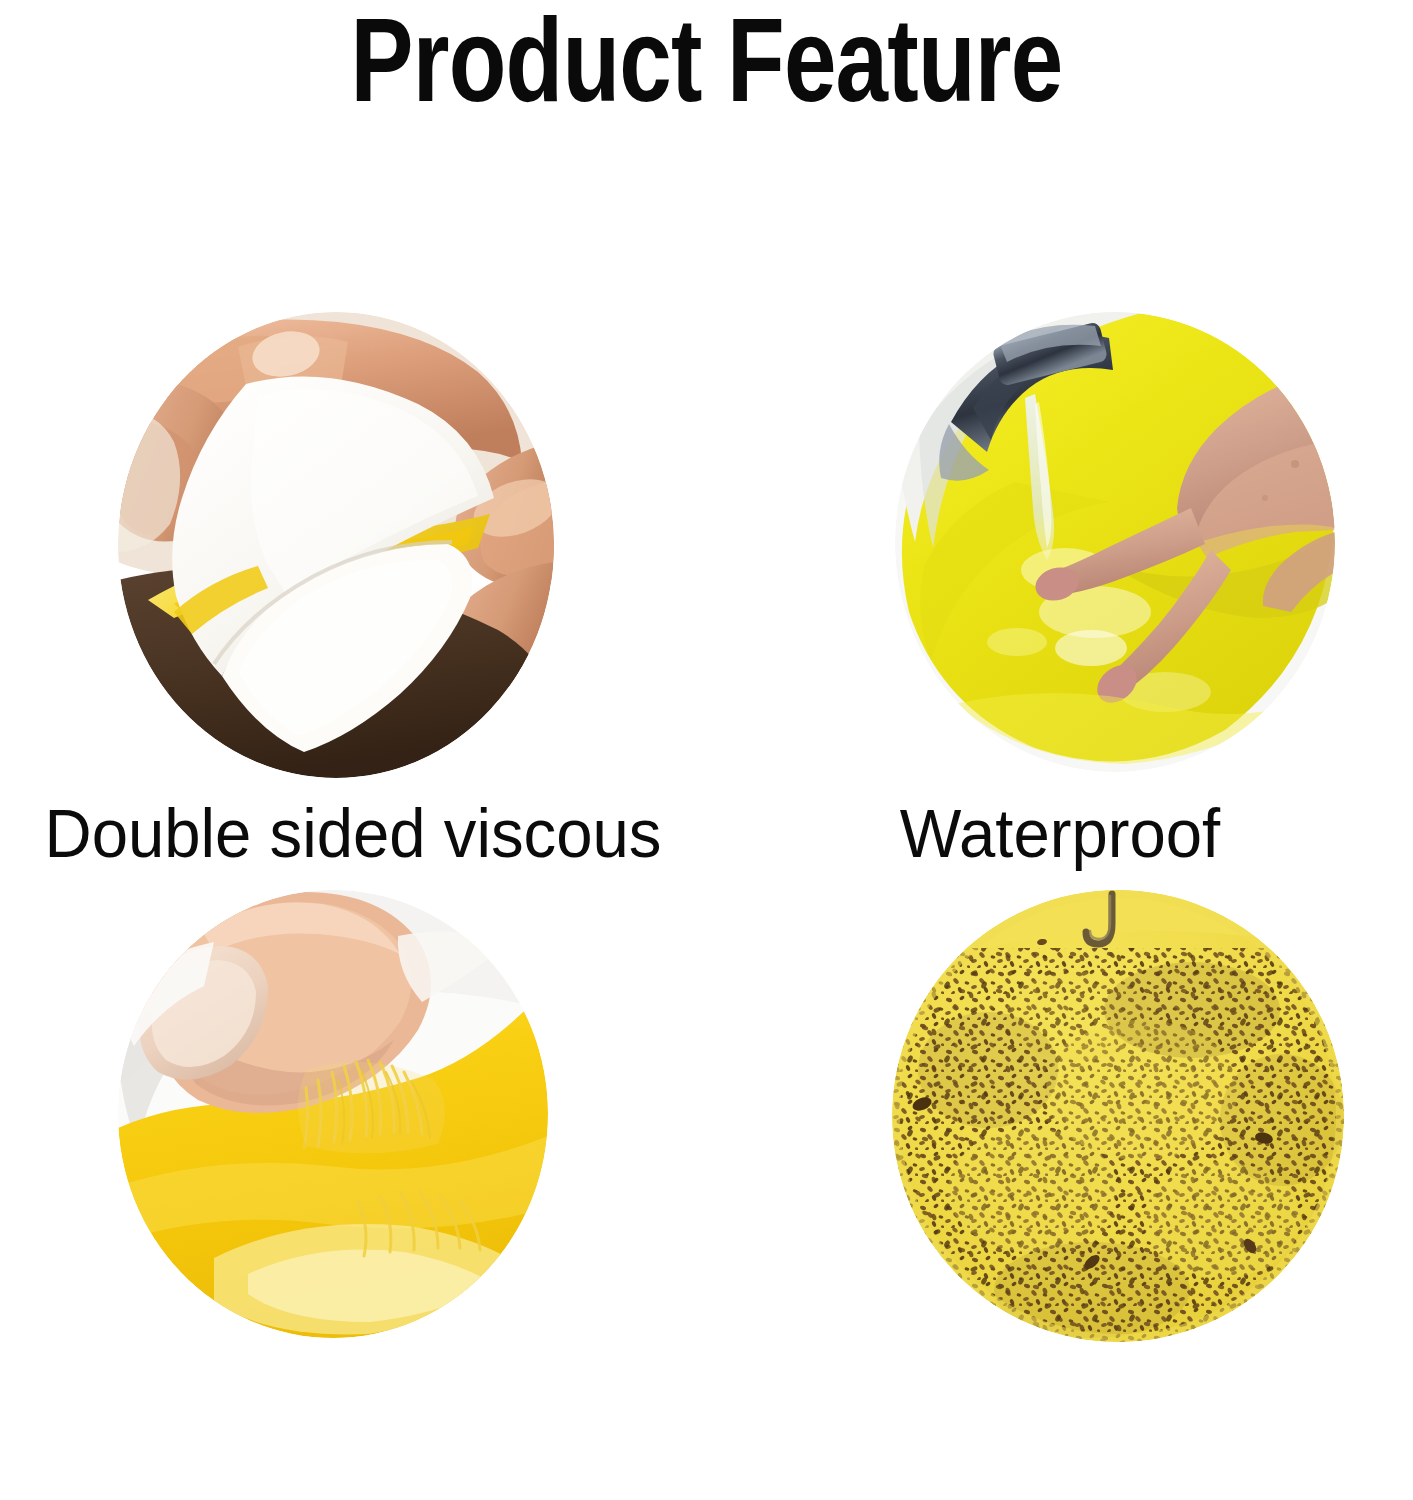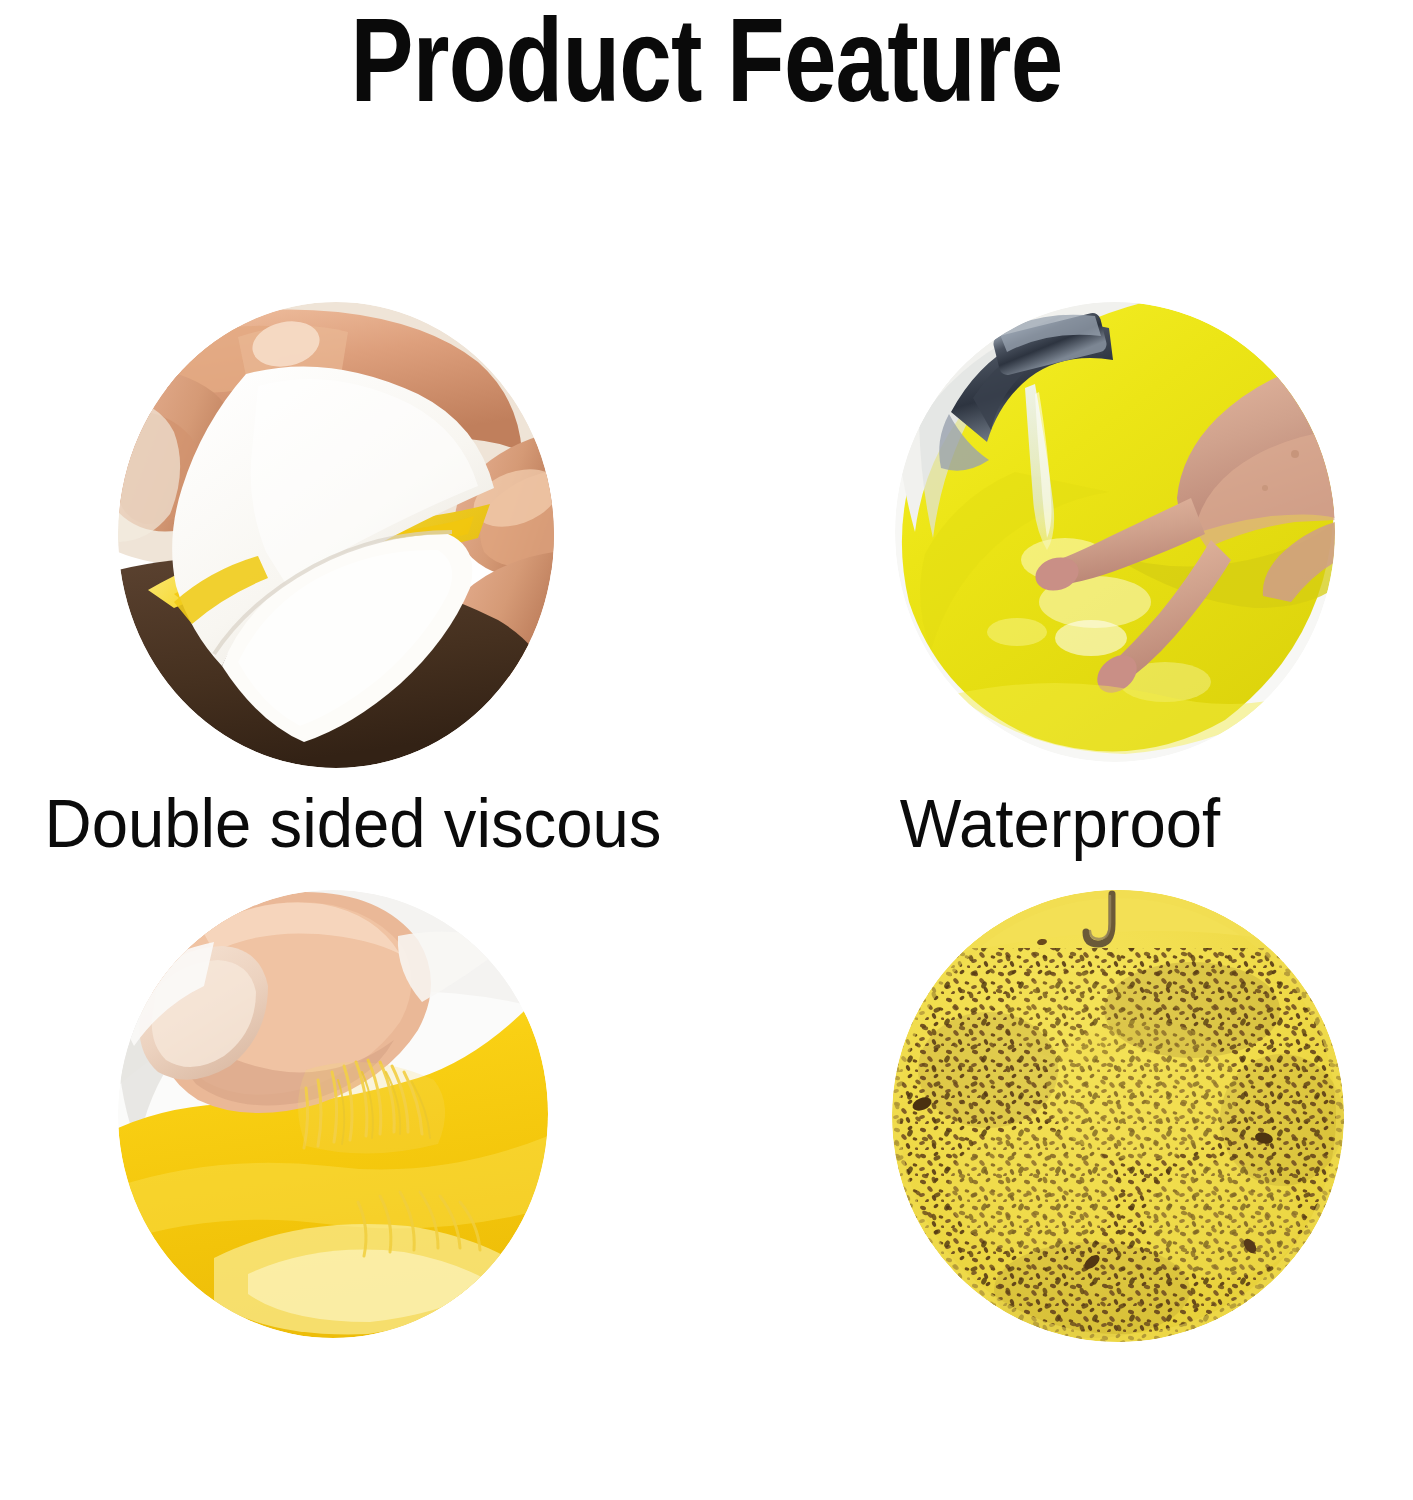--- a/index.html
+++ b/index.html
@@ -41,21 +41,21 @@
     top: 280px;
     left: 0;
     width: 1413px;
     height: 1220px;
   }
   .feature-cell {
     position: absolute;
     width: 706px;
     height: 610px;
   }
-  .cell-r0 { top: 4px; }
+  .cell-r0 { top: 14px; }
   .cell-r1 { top: 610px; }
   .cell-c0 { left: 0; }
   .cell-c1 { left: 707px; }
 
   .photo-circle {
     position: absolute;
     width: 436px;
     height: 466px;
     border-radius: 50%;
     overflow: hidden;

